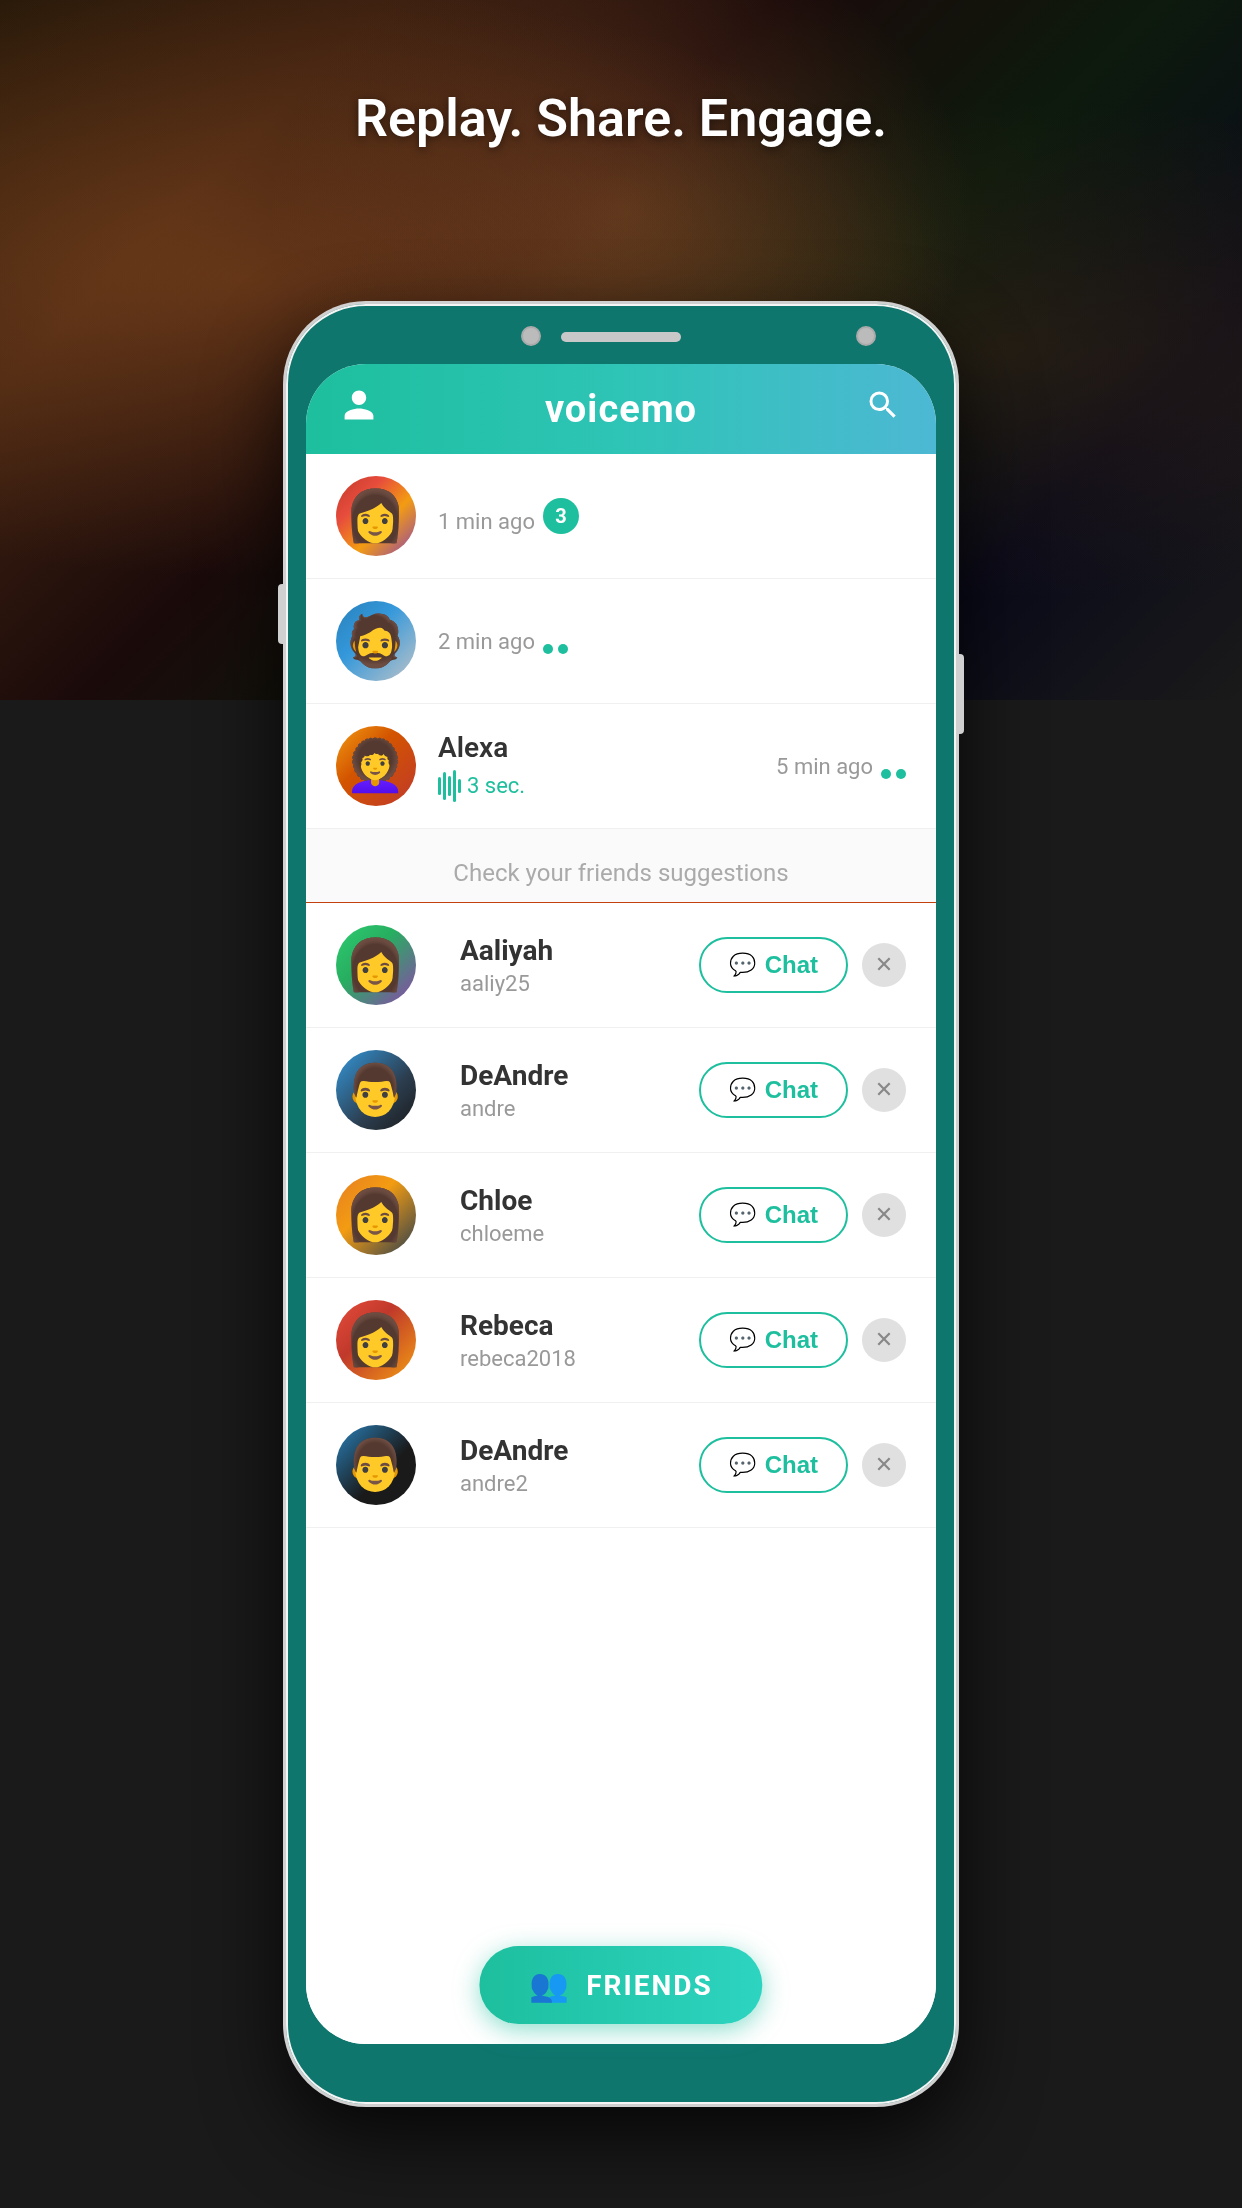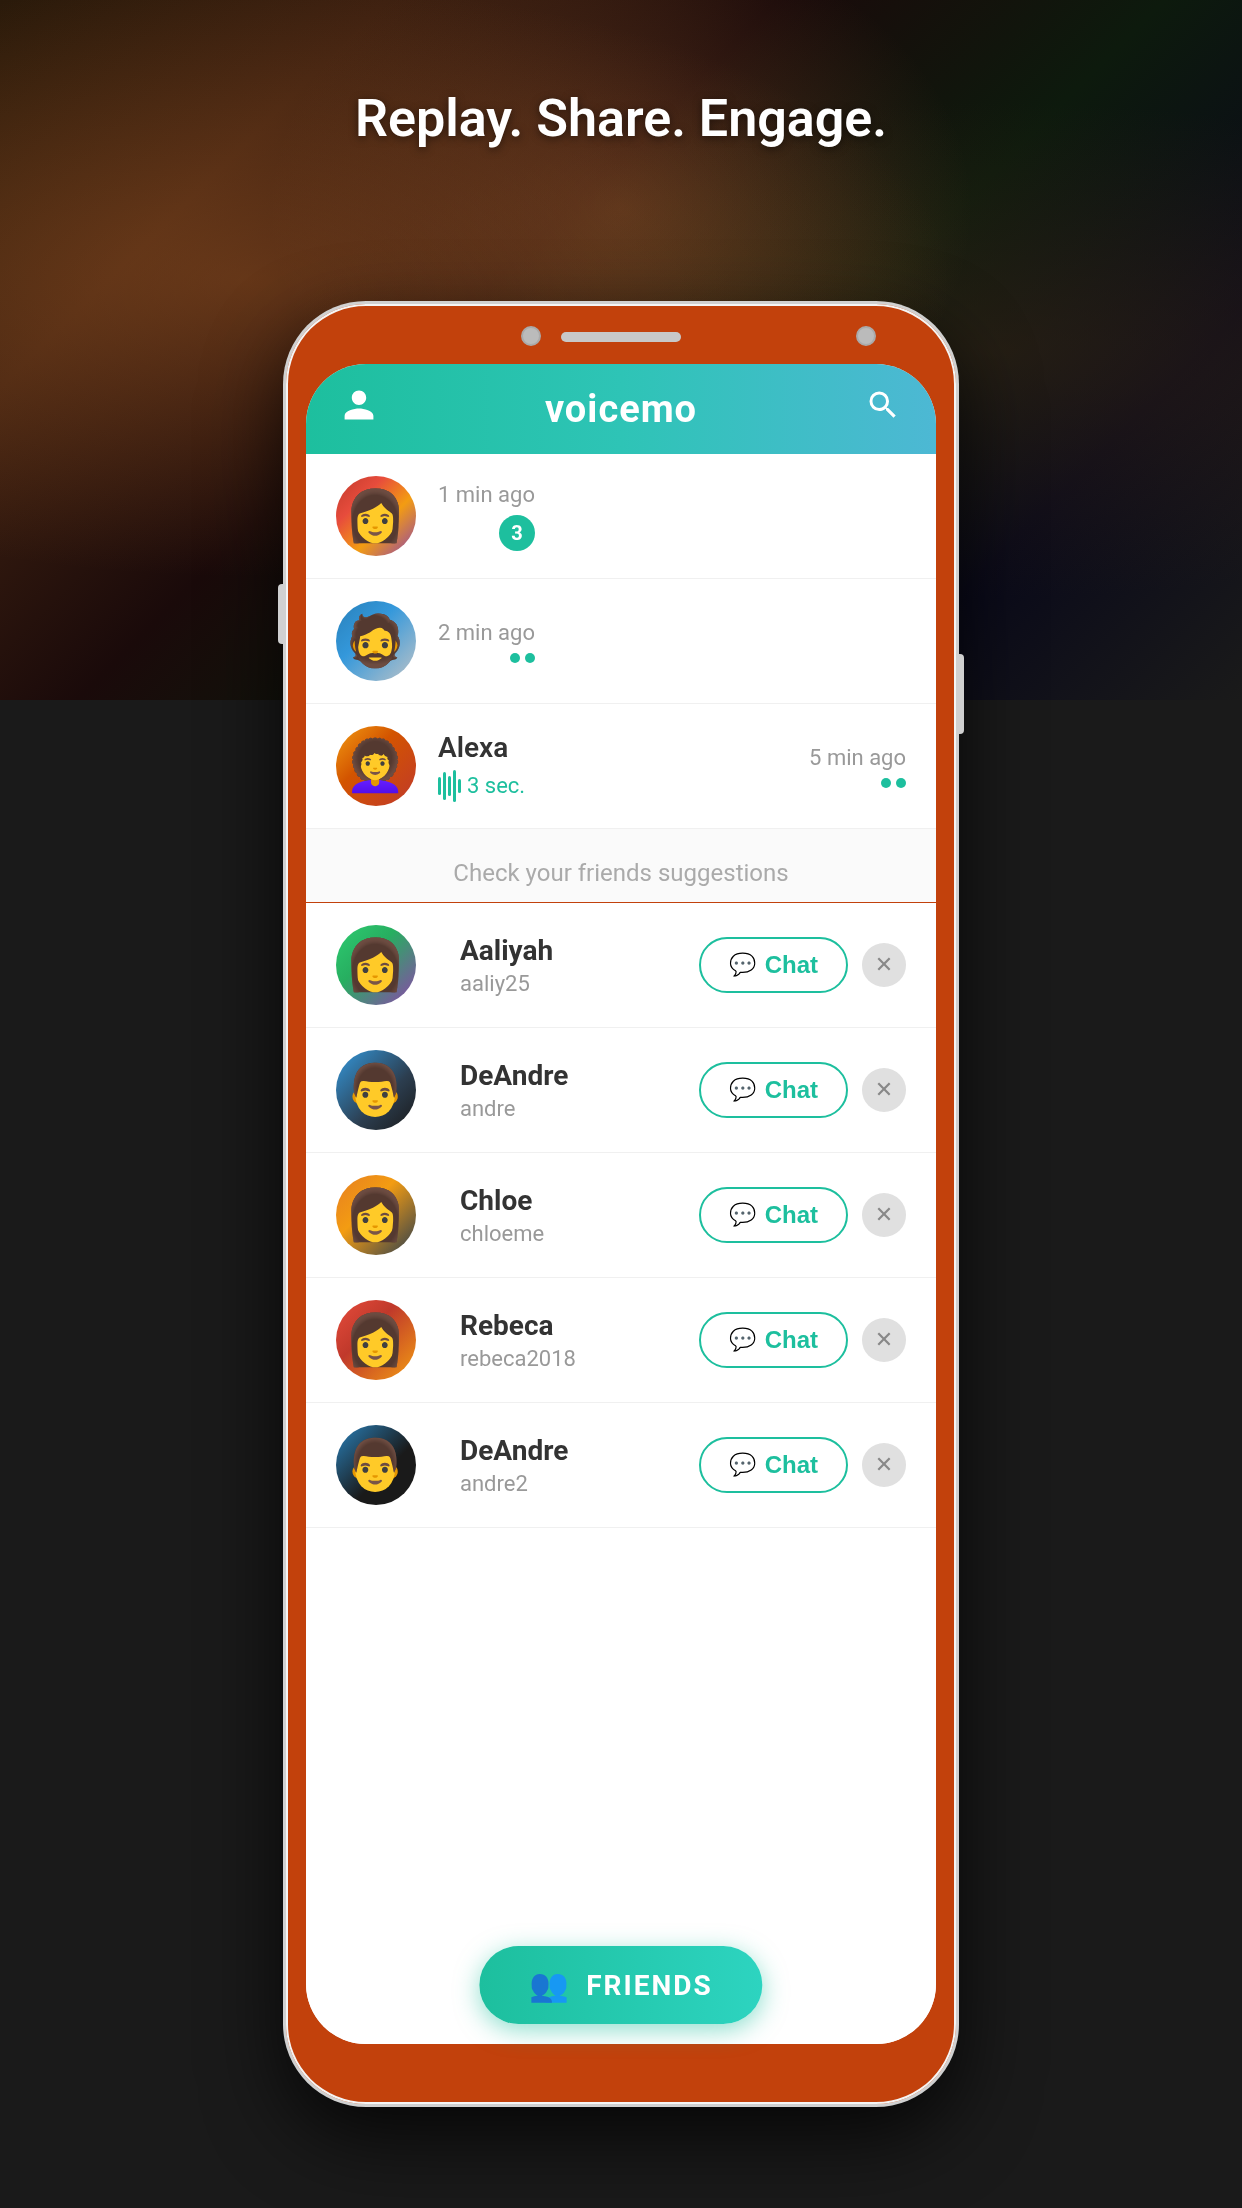--- a/index.html
+++ b/index.html
@@ -50,21 +50,21 @@
       position: relative;
       width: 670px;
       height: 1800px;
       margin-top: 200px;
       z-index: 20;
     }
 
     .phone-shell {
       position: absolute;
       top: 0; left: 0; right: 0; bottom: 0;
-      background: #c2410c;
+      background: #0f766e;
       border-radius: 80px;
       box-shadow: 
         0 0 0 3px #d0d0d0,
         0 30px 80px rgba(0,0,0,0.8),
         inset 0 0 0 2px #f5f5f5;
     }
 
     
     .phone-shell::before {
       content: '';
@@ -261,21 +261,21 @@
     }
 
     .voice-bar {
       width: 3px;
       background: #1dbf9e;
       border-radius: 2px;
     }
 
     .chat-meta {
       display: flex;
-      flex-direction: column;
+      flex-direction: row;
       align-items: flex-end;
       gap: 8px;
       flex-shrink: 0;
     }
 
     .chat-time {
       font-size: 22px;
       color: #999;
     }
 

